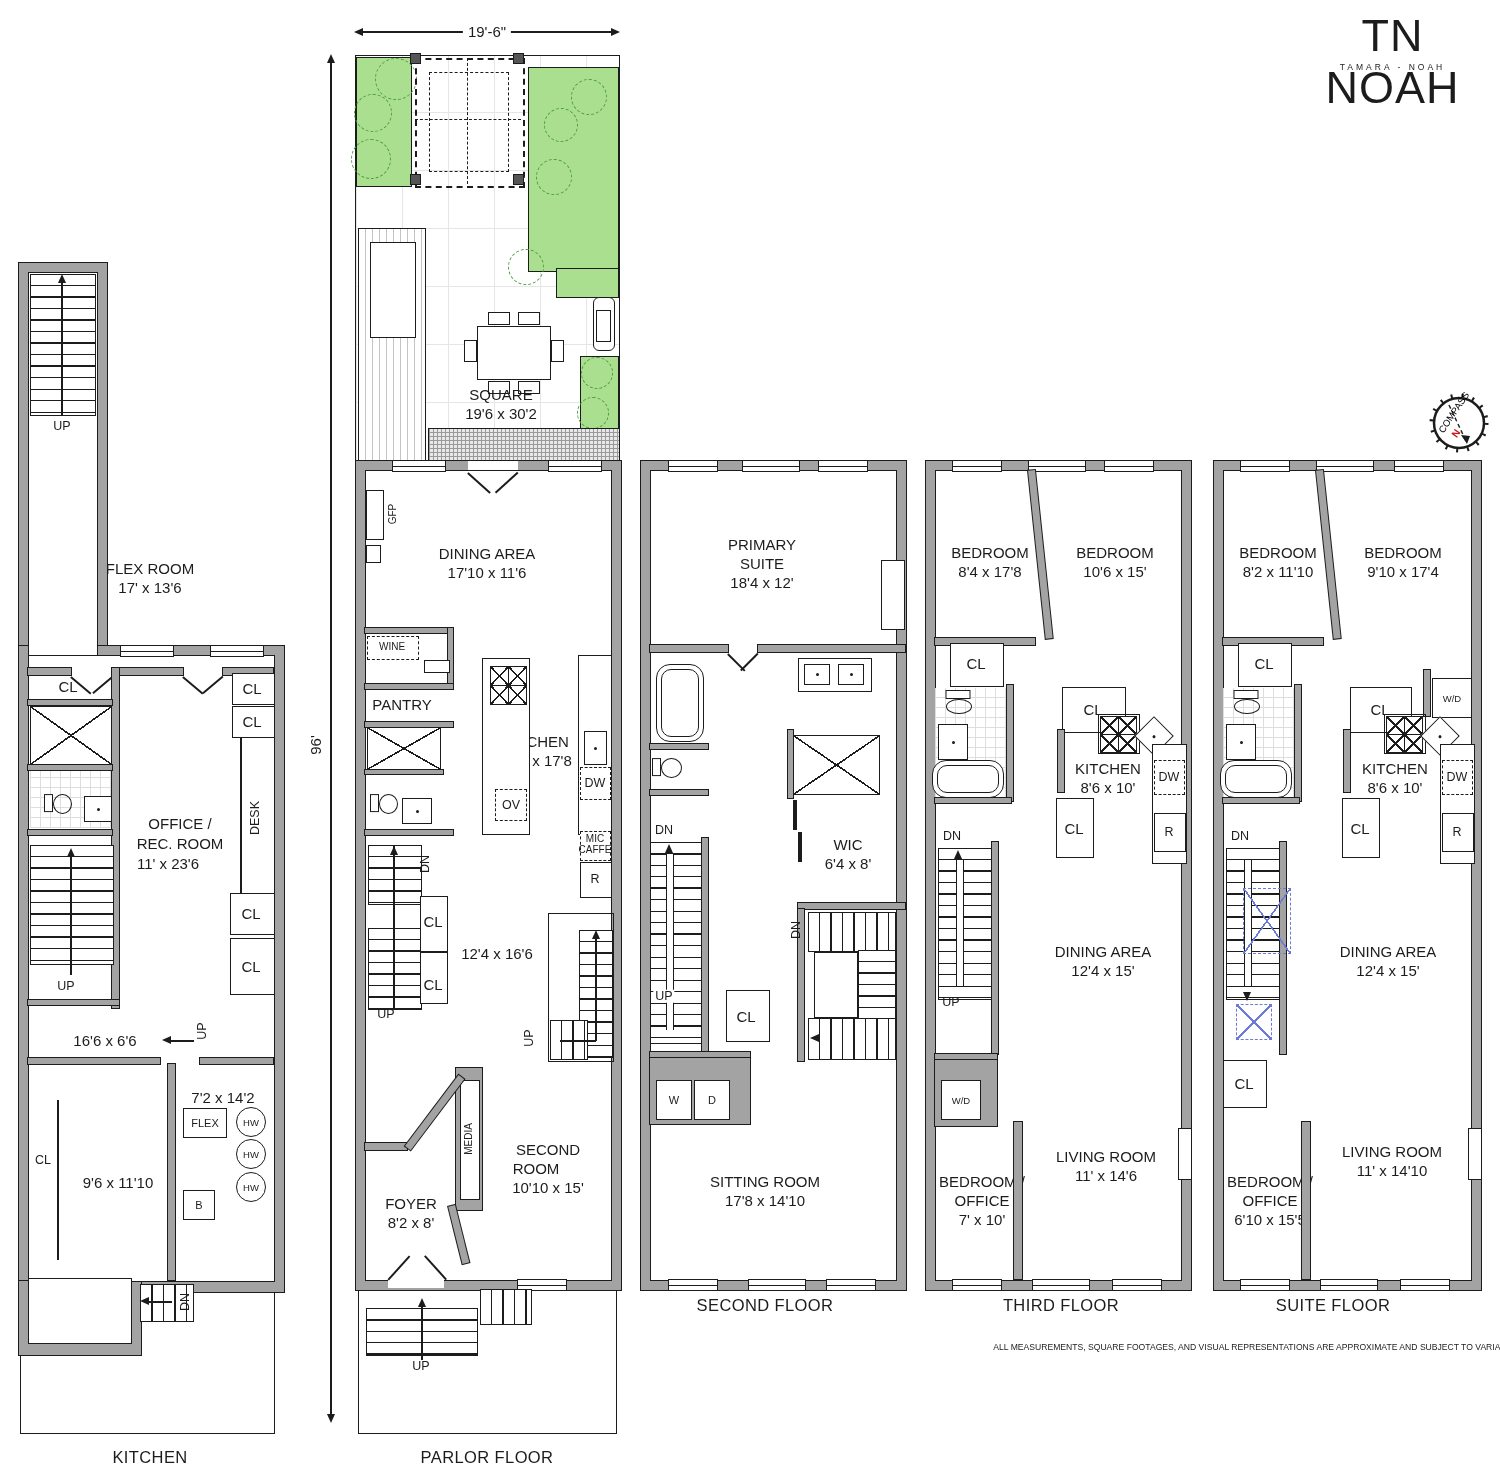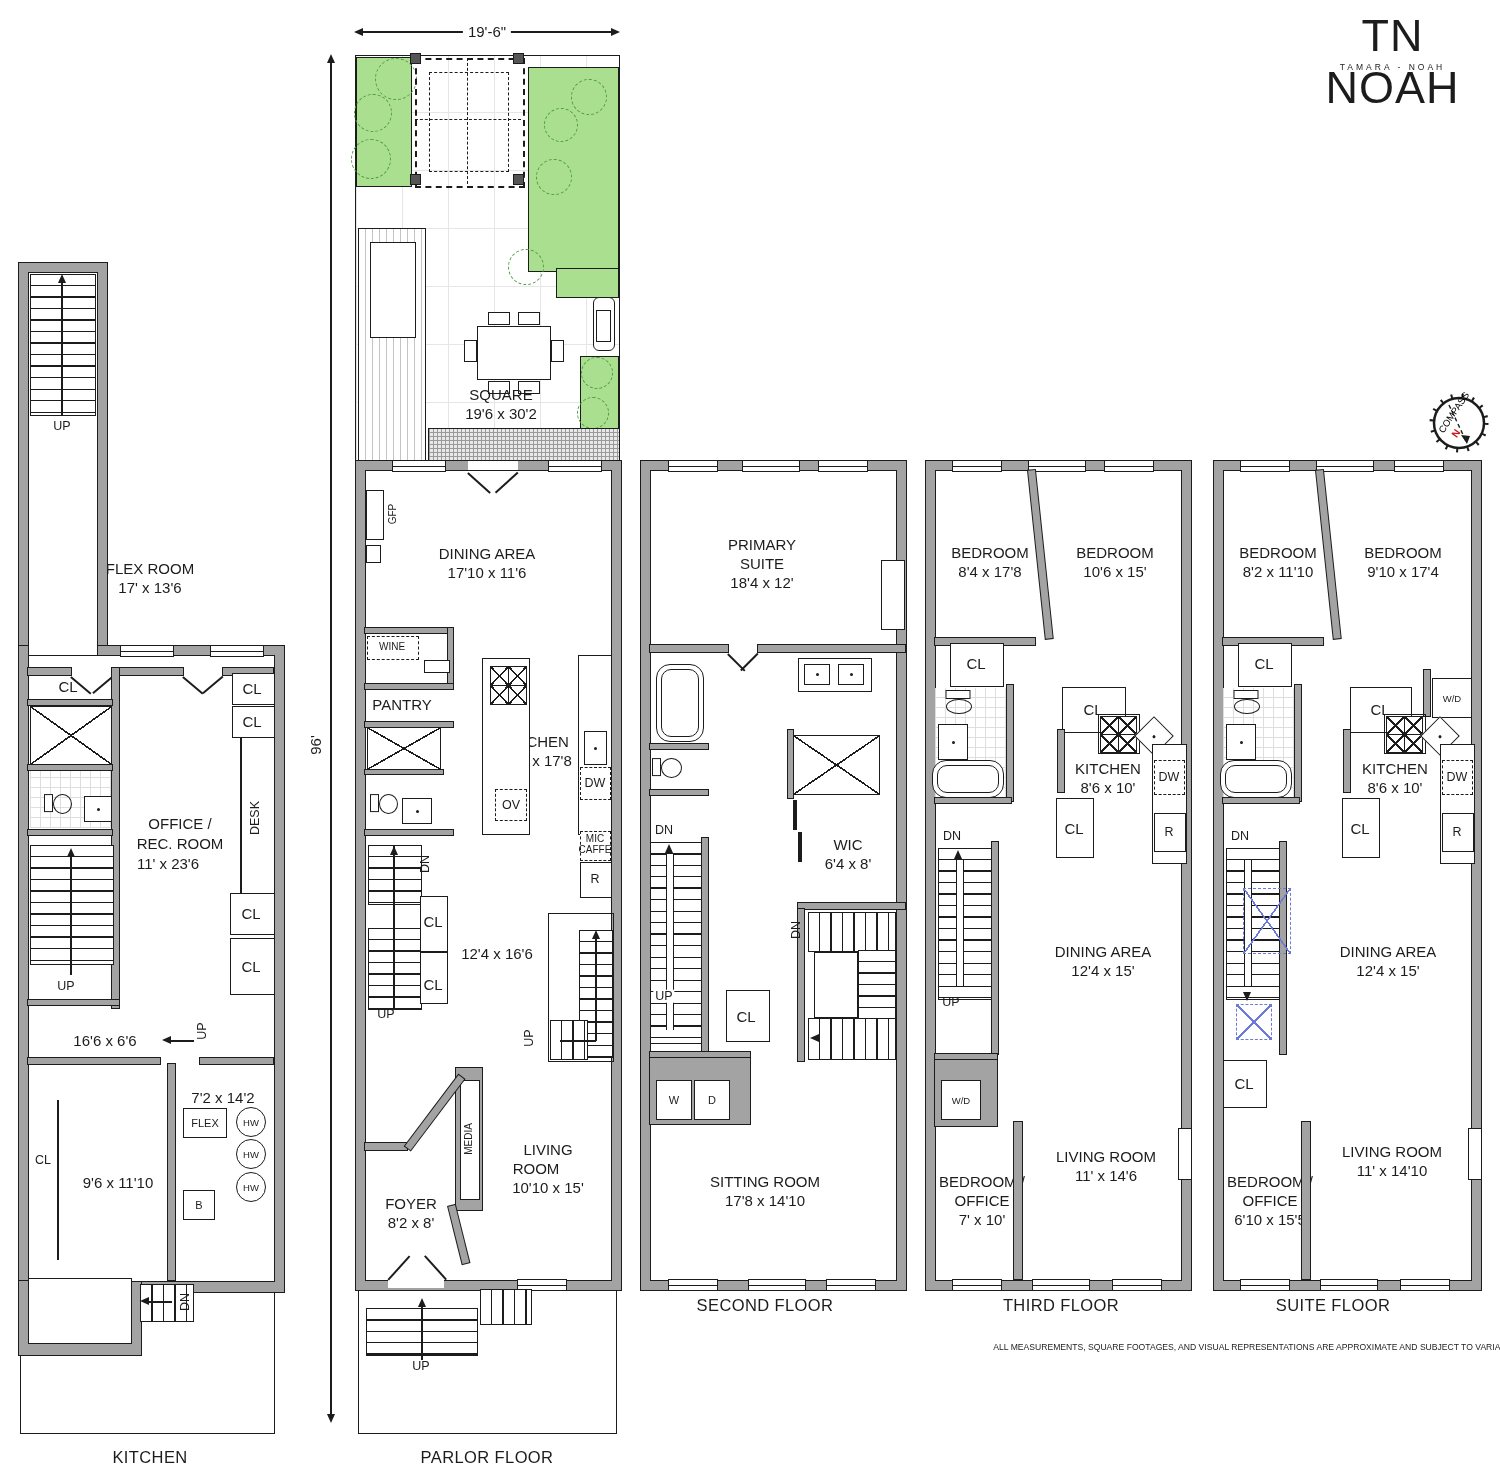--- a/index.html
+++ b/index.html
@@ -273,21 +273,21 @@
   <div class="lbl s r" style="left:529px;top:1038px">UP</div>
 
   <div class="gw" style="left:456px;top:1068px;width:26px;height:142px"></div>
   <div class="bx" style="left:460px;top:1080px;width:18px;height:118px"></div>
   <div class="lbl x r" style="left:469px;top:1139px">MEDIA</div>
   <div class="gw" style="left:365px;top:1143px;width:42px;height:7px"></div>
   <div class="gw" style="left:405px;top:1146px;width:89px;height:7px;transform-origin:0 0;transform:rotate(-53deg)"></div>
   <div class="gw" style="left:455px;top:1205px;width:59px;height:7px;transform-origin:0 0;transform:rotate(76deg)"></div>
   <div class="lbl" style="left:411px;top:1203px">FOYER</div>
   <div class="lbl" style="left:411px;top:1222px">8'2 x 8'</div>
-  <div class="lbl" style="left:548px;top:1149px">LIVING</div>
+  <div class="lbl" style="left:548px;top:1149px">SECOND</div>
   <div class="lbl" style="left:536px;top:1168px">ROOM</div>
   <div class="lbl" style="left:548px;top:1187px">10'10 x 15'</div>
   <div class="win" style="left:517px;top:1279px;width:48px;height:10px"></div>
   <div class="abs" style="left:388px;top:1280px;width:56px;height:8px;background:#fff"></div>
   <div class="ln" style="left:388px;top:1279px;width:32px;transform:rotate(-48deg)"></div>
   <div class="ln" style="left:446px;top:1279px;width:32px;transform:rotate(-132deg)"></div>
 
   <div class="st-v" style="left:366px;top:1308px;width:110px;height:46px"></div>
   <div class="dl" style="left:421px;top:1302px;width:1.5px;height:58px"></div>
   <div class="tri up" style="left:418px;top:1298px"></div>

